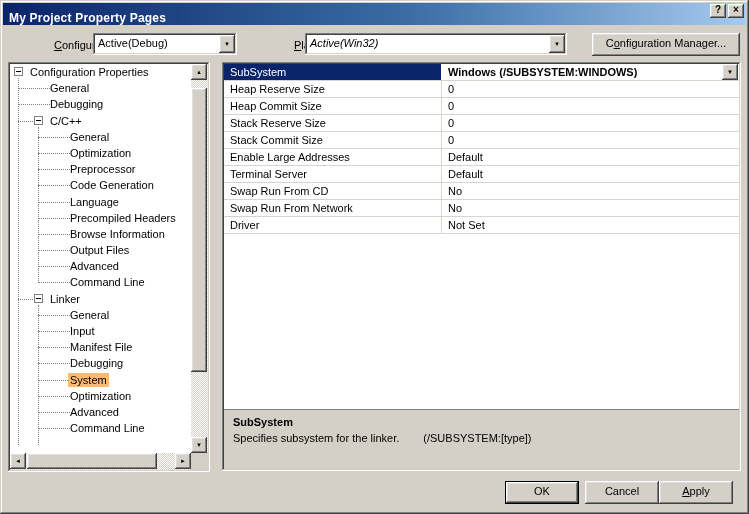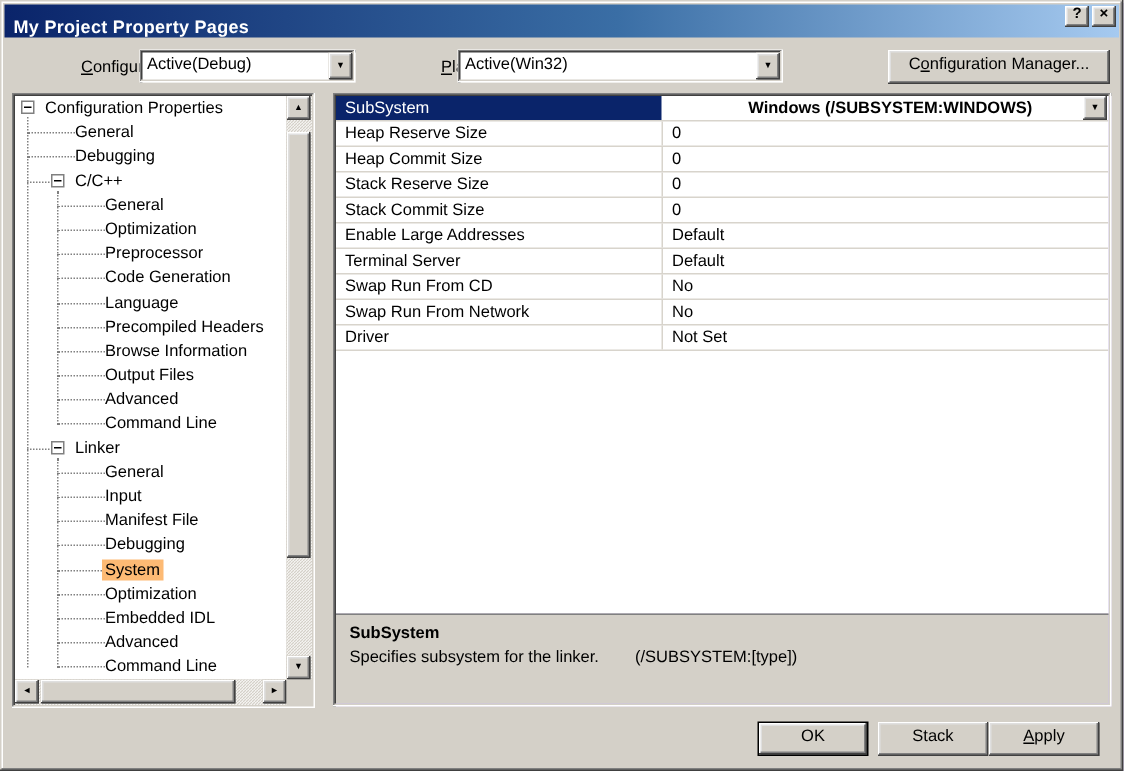--- a/index.html
+++ b/index.html
@@ -97,21 +97,21 @@
     position:absolute; left:222px; top:62px; width:519px; height:409px;
     background:#c4b5fd;
     box-shadow: inset -1px -1px 0 #ffffff, inset 1px 1px 0 #808080,
                 inset -2px -2px 0 #d4d0c8, inset 2px 2px 0 #404040;
   }
   .gridrows { position:absolute; left:2px; top:2px; width:515px; height:345px; overflow:hidden; background:#fff; }
   .grow { display:flex; height:17px; border-bottom:1px solid #d8d4cc; }
   .gname { width:218px; padding:2px 0 0 6px; border-right:1px solid #d8d4cc; white-space:nowrap; overflow:hidden; }
   .gval  { flex:1; padding:2px 0 0 6px; position:relative; white-space:nowrap; }
   .grow.gsel .gname { background:#0a246a; color:#fff; border-right-color:#fff; }
-  .grow.gsel .gval  { font-weight:bold;text-align:center; }
+  .grow.gsel .gval  { font-weight:bold; }
   .gdrop {
     position:absolute; right:1px; top:0; width:16px; height:16px;
     background:#d4d0c8; display:flex; align-items:center; justify-content:center;
     font-size:6px; font-weight:normal; color:#000;
     box-shadow: inset -1px -1px 0 #404040, inset 1px 1px 0 #ffffff,
                 inset -2px -2px 0 #808080, inset 2px 2px 0 #dfdfdf;
   }
   .desc {
     position:absolute; left:2px; bottom:2px; width:515px; height:60px;
     background:#d4d0c8; border-top:1px solid #808080; padding:6px 9px;
@@ -133,21 +133,21 @@
   <span class="tbtn close"><span>×</span></span>
 
   <span class="lbl" style="left:10px; top:39px;"><u>C</u><span>onfiguration:</span></span>
   <div class="combo" style="left:93px; top:33px; width:144px;">
     <span class="val">Active(Debug)</span>
     <span class="drop">
         <span>▼</span>
       </span>
   </div>
   <span class="lbl" style="left:250px; top:39px;"><u>P</u><span>latform:</span></span>
-  <div class="combo" style="left:305px; top:33px; width:217px;">
+  <div class="combo" style="left:305px; top:33px; width:262px;font-style:italic;">
     <span class="val">Active(Win32)</span>
     <span class="drop">
         <span>▼</span>
       </span>
   </div>
   <div class="btn" style="left:592px; top:33px; width:148px; height:23px; line-height:21px;"><span>C</span><u>o</u><span>nfiguration Manager...</span></div>
 
   <div class="treepanel">
     <div class="treeitems">
         <div class="trow">
@@ -234,24 +234,20 @@
           <span class="stub" style="left: 28px; width: 32px;"></span>
           <span class="tlabel" style="left: 58px;">Debugging</span>
         </div>
         <div class="trow">
           <span class="stub" style="left: 28px; width: 32px;"></span>
           <span class="tlabel sel" style="left: 58px;">System</span>
         </div>
         <div class="trow">
           <span class="stub" style="left: 28px; width: 32px;"></span>
           <span class="tlabel" style="left: 58px;">Optimization</span>
-        </div>
-        <div class="trow">
-          <span class="stub" style="left: 28px; width: 32px;"></span>
-          <span class="tlabel" style="left: 58px;">Embedded IDL</span>
         </div>
         <div class="trow">
           <span class="stub" style="left: 28px; width: 32px;"></span>
           <span class="tlabel" style="left: 58px;">Advanced</span>
         </div>
         <div class="trow">
           <span class="stub" style="left: 28px; width: 32px;"></span>
           <span class="tlabel" style="left: 58px;">Command Line</span>
         </div>
         <div class="vline" style="left: 8px; top: 14px; height: 366.6px;"></div>
@@ -324,16 +320,16 @@
           <div class="gval"><span>Not Set</span></div>
         </div>
       </div>
     <div class="desc">
       <div class="desc-title">SubSystem</div>
       <div class="desc-line"><span>Specifies subsystem for the linker.</span><span class="desc-flag">(/SUBSYSTEM:[type])</span></div>
     </div>
   </div>
 
   <div class="btn default" style="left:505px; top:481px; width:74px; height:23px; line-height:19px;"><span>OK</span></div>
-  <div class="btn" style="left:585px; top:481px; width:74px; height:23px; line-height:21px;"><span>Stack</span></div>
+  <div class="btn" style="left:585px; top:481px; width:74px; height:23px; line-height:21px;"><span>Cancel</span></div>
   <div class="btn" style="left:659px; top:481px; width:74px; height:23px; line-height:21px;"><u>A</u><span>pply</span></div>
 
 </div>
 
 </body></html>

